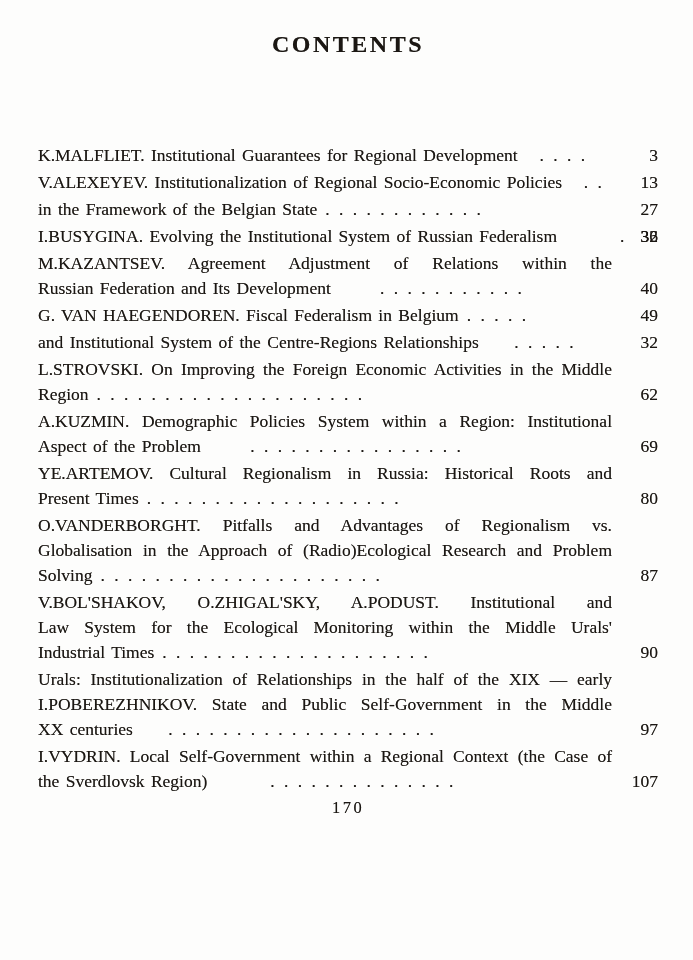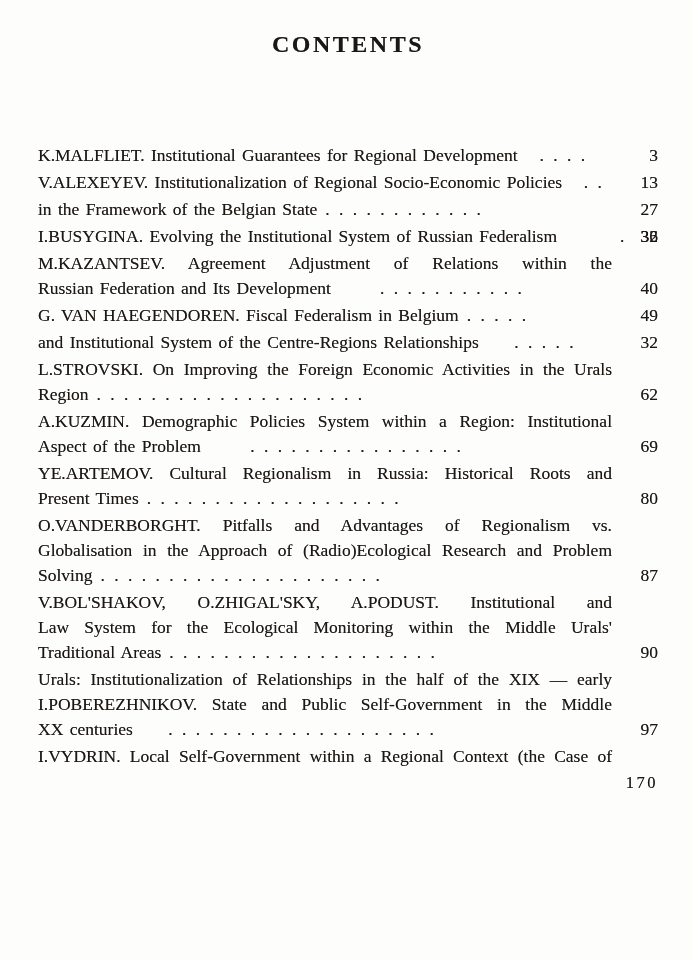--- a/index.html
+++ b/index.html
@@ -58,21 +58,21 @@
     word-spacing: 0;
   }
   .pagenum {
     position: absolute;
     right: 0;
     top: 0;
     word-spacing: 0;
   }
   .footer {
     margin-top: 4px;
-    text-align: right;
+    text-align: center;
     font-size: 16.5px;
     letter-spacing: 2.5px;
   }
 </style>
 </head>
 <body>
 
 <main class="page">
   <h1 class="title">CONTENTS</h1>
   <section class="toc" id="toc-entries">
@@ -95,44 +95,45 @@
         <div class="line justify">M.KAZANTSEV. Agreement Adjustment of Relations within the</div>
         <div class="line lastline"><span class="ltext">Russian Federation and Its Development</span><span class="dots">      . . . . . . . . . . .</span><span class="pagenum">40</span></div>
       </div>
       <div class="entry">
         <div class="line lastline"><span class="ltext">G. VAN HAEGENDOREN. Fiscal Federalism in Belgium</span><span class="dots">. . . . .</span><span class="pagenum">49</span></div>
       </div>
       <div class="entry">
         <div class="line lastline"><span class="ltext">and Institutional System of the Centre-Regions Relationships</span><span class="dots">    . . . . .</span><span class="pagenum">32</span></div>
       </div>
       <div class="entry">
-        <div class="line justify">L.STROVSKI. On Improving the Foreign Economic Activities in the Urals</div>
+        <div class="line justify">L.STROVSKI. On Improving the Foreign Economic Activities in the Middle</div>
         <div class="line lastline"><span class="ltext">Region</span><span class="dots">. . . . . . . . . . . . . . . . . . . .</span><span class="pagenum">62</span></div>
       </div>
       <div class="entry">
         <div class="line justify">A.KUZMIN. Demographic Policies System within a Region: Institutional</div>
         <div class="line lastline"><span class="ltext">Aspect of the Problem</span><span class="dots">      . . . . . . . . . . . . . . . .</span><span class="pagenum">69</span></div>
       </div>
       <div class="entry">
         <div class="line justify">YE.ARTEMOV. Cultural Regionalism in Russia: Historical Roots and</div>
         <div class="line lastline"><span class="ltext">Present Times</span><span class="dots">. . . . . . . . . . . . . . . . . . .</span><span class="pagenum">80</span></div>
       </div>
       <div class="entry">
         <div class="line justify">O.VANDERBORGHT. Pitfalls and Advantages of Regionalism vs.</div>
         <div class="line justify">Globalisation in the Approach of (Radio)Ecological Research and Problem</div>
         <div class="line lastline"><span class="ltext">Solving</span><span class="dots">. . . . . . . . . . . . . . . . . . . . .</span><span class="pagenum">87</span></div>
       </div>
       <div class="entry">
         <div class="line justify">V.BOL'SHAKOV, O.ZHIGAL'SKY, A.PODUST. Institutional and</div>
         <div class="line justify">Law System for the Ecological Monitoring within the Middle Urals'</div>
-        <div class="line lastline"><span class="ltext">Traditional Areas</span><span class="dots">. . . . . . . . . . . . . . . . . . . .</span><span class="pagenum">90</span></div>
+        <div class="line lastline"><span class="ltext">Industrial Times</span><span class="dots">. . . . . . . . . . . . . . . . . . . .</span><span class="pagenum">90</span></div>
       </div>
       <div class="entry">
         <div class="line justify">Urals: Institutionalization of Relationships in the half of the XIX — early</div>
         <div class="line justify">I.POBEREZHNIKOV. State and Public Self-Government in the Middle</div>
         <div class="line lastline"><span class="ltext">XX centuries</span><span class="dots">    . . . . . . . . . . . . . . . . . . . .</span><span class="pagenum">97</span></div>
       </div>
       <div class="entry">
         <div class="line justify">I.VYDRIN. Local Self-Government within a Regional Context (the Case of</div>
+        <div class="line lastline"><span class="ltext">the Sverdlovsk Region)</span><span class="dots">        . . . . . . . . . . . . . .</span><span class="pagenum">107</span></div>
       </div>
     </section>
   <div class="footer">170</div>
 </main>
 
 </body></html>

